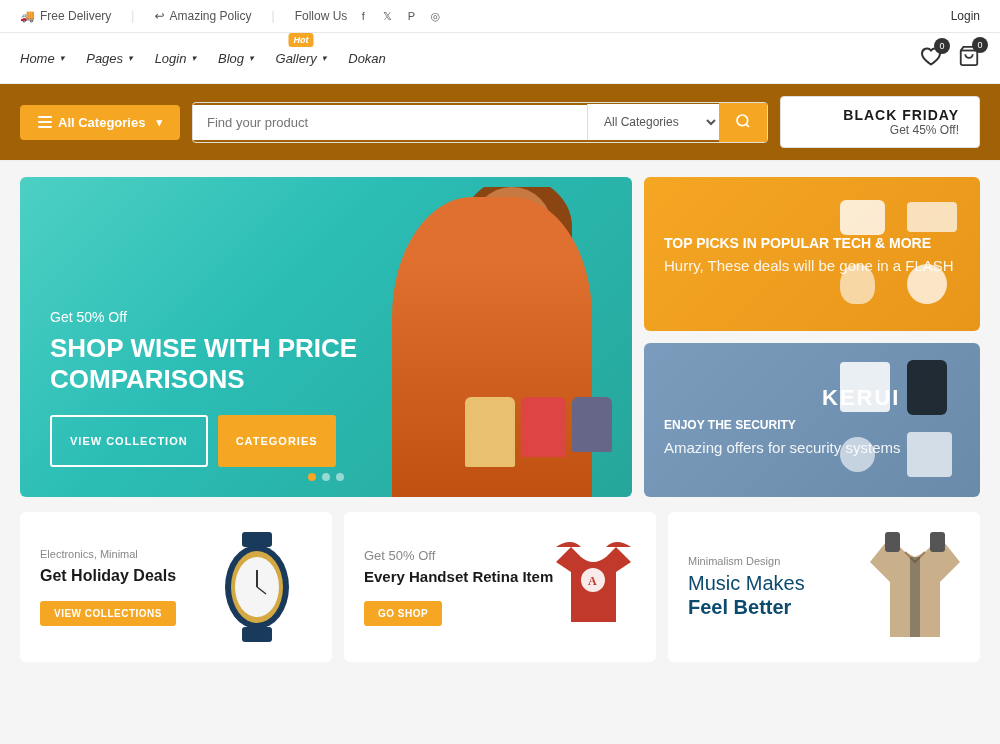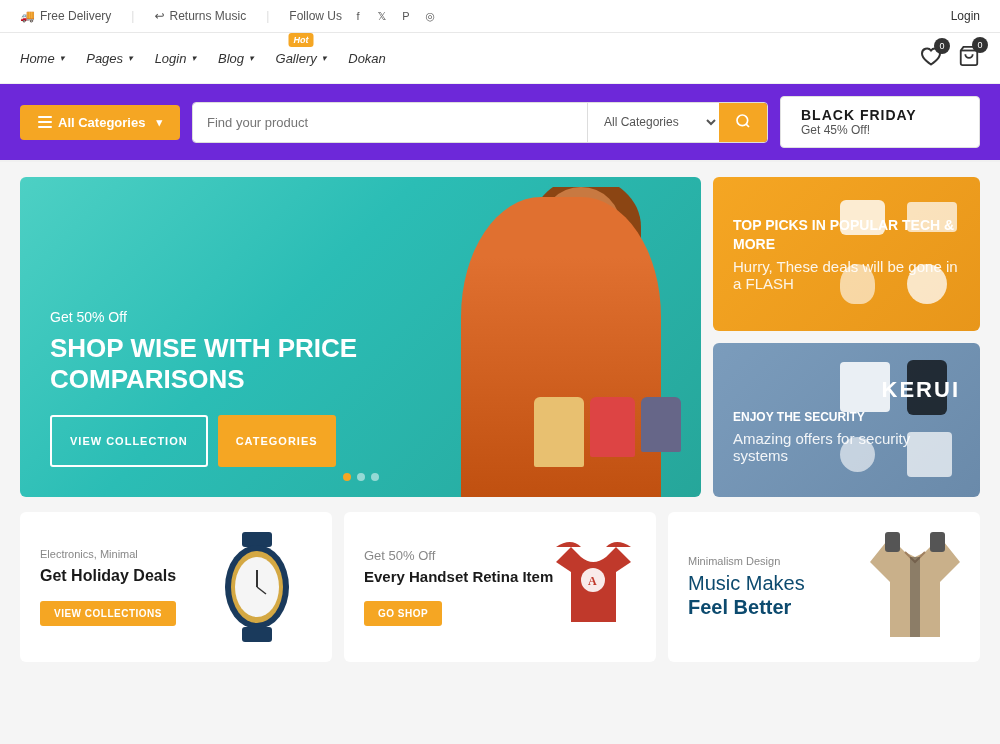--- a/index.html
+++ b/index.html
@@ -61,21 +61,21 @@
       width: 16px;
       height: 16px;
       font-size: 9px;
       display: flex;
       align-items: center;
       justify-content: center;
     }
 
     
     .search-section {
-      background: #6d28d9;
+      background: #a16207;
       padding: 12px 20px;
       display: flex;
       align-items: center;
       gap: 12px;
       border-bottom: 2px solid #f0f0f0;
     }
     .all-categories-btn {
       background: #f5a623;
       color: #fff;
       border: none;
@@ -90,20 +90,21 @@
       white-space: nowrap;
       min-width: 160px;
       justify-content: space-between;
     }
     .search-form {
       display: flex;
       flex: 1;
       border: 1px solid #ddd;
       border-radius: 4px;
       overflow: hidden;
+      align-items: center;
     }
     .search-input {
       flex: 1;
       border: none;
       outline: none;
       padding: 10px 14px;
       font-size: 13px;
       color: #999;
     }
     .search-select {
@@ -123,21 +124,21 @@
       padding: 10px 16px;
       cursor: pointer;
       color: #fff;
       font-size: 15px;
     }
     .black-friday-banner {
       background: #fff;
       border: 1px solid #e0e0e0;
       border-radius: 4px;
       padding: 10px 20px;
-      text-align: left;
+      text-align: right;
       min-width: 200px;
     }
     .bf-title { font-size: 14px; font-weight: 800; color: #1a1a1a; letter-spacing: 1px; }
     .bf-subtitle { font-size: 12px; color: #555; }
 
     
     .main-content { padding: 15px 20px; }
 
     
     .hero-section { display: flex; gap: 12px; margin-bottom: 15px; }
@@ -184,21 +185,21 @@
       cursor: pointer;
       border-radius: 3px;
       text-transform: uppercase;
       letter-spacing: 1px;
     }
     .hero-dots { position: absolute; bottom: 16px; left: 50%; transform: translateX(-50%); display: flex; gap: 6px; }
     .dot { width: 8px; height: 8px; border-radius: 50%; background: rgba(255,255,255,0.5); }
     .dot.active { background: #f5a623; }
 
     
-    .side-banners { display: flex; flex-direction: column; gap: 12px; width: 267px; }
+    .side-banners { display: flex; flex-direction: column; gap: 12px; width: 336px; }
     .side-banner {
       border-radius: 6px;
       overflow: hidden;
       position: relative;
       height: 154px;
       display: flex;
       align-items: center;
       padding: 20px;
     }
     .banner-tech {
@@ -341,21 +342,21 @@
 
 <div class="top-bar">
   <div class="top-bar-left">
     <div class="top-bar-item">
       <span>🚚</span>
       <span>Free Delivery</span>
     </div>
     <span class="top-bar-divider">|</span>
     <div class="top-bar-item">
       <span>↩</span>
-      <span>Returns Music</span>
+      <span>Amazing Policy</span>
     </div>
     <span class="top-bar-divider">|</span>
     <div class="top-bar-follow">
       <span>Follow Us</span>
       <span class="social-icon">f</span>
       <span class="social-icon">𝕏</span>
       <span class="social-icon">P</span>
       <span class="social-icon">◎</span>
     </div>
   </div>

